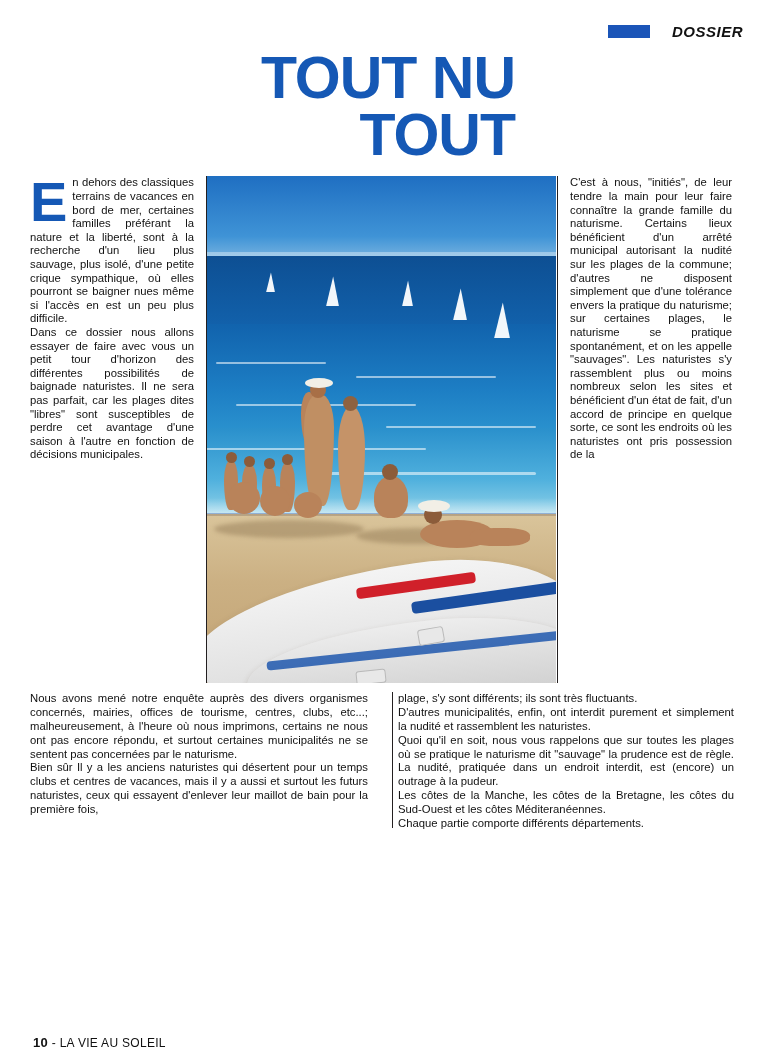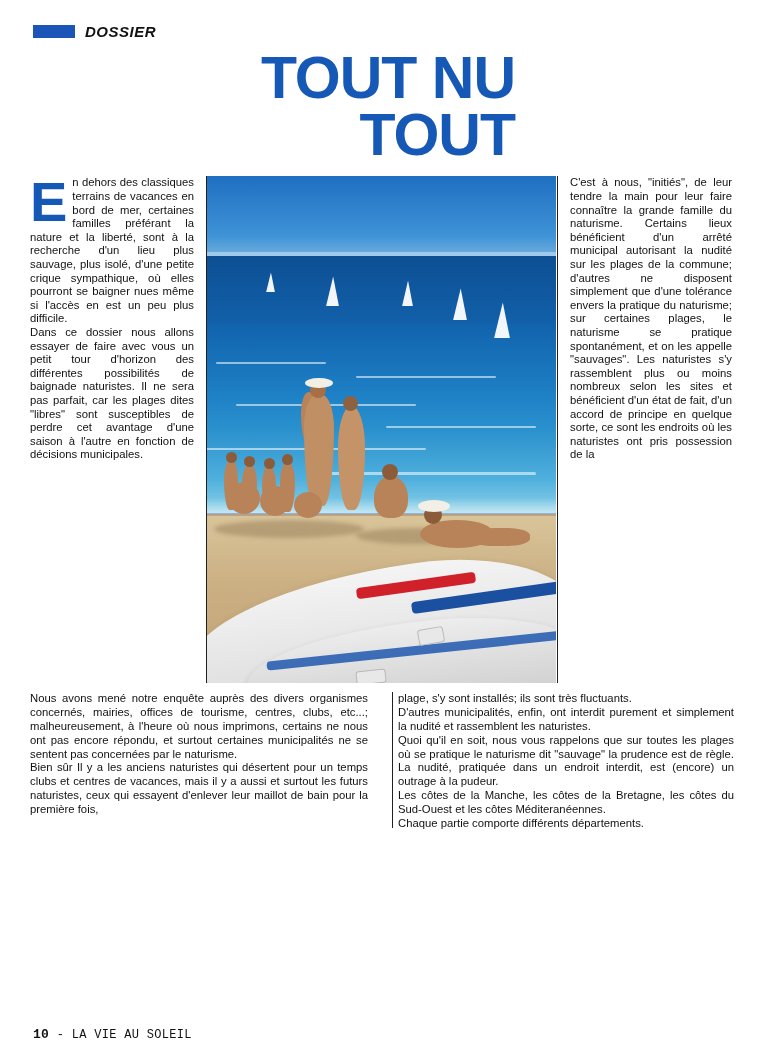--- a/index.html
+++ b/index.html
@@ -18,23 +18,24 @@
     position: absolute;
     left: 0; top: 0;
     width: 773px; height: 1058px;
     padding: 18px 30px 10px 30px;
   }
 
   
   .header {
     display: flex;
     align-items: center;
-    gap: 10px;
+    gap: 22px;
     height: 26px;
     margin-left: 3px;
+    justify-content: flex-end;
   }
   .header-bar {
     width: 42px;
     height: 13px;
     background: #1b55b8;
   }
   .header-label {
     font-size: 15px;
     font-weight: bold;
     font-style: italic;
@@ -129,25 +130,24 @@
     top: 0;
     bottom: 2px;
     width: 1px;
     background: #231f20;
   }
 
   
   .footer {
     position: absolute;
     left: 33px;
-    bottom: 16px;
+    bottom: 8px;
     font-size: 12px;
     letter-spacing: 0.3px;
     color: #111;
-    font-family: Liberation Mono, monospace;
   }
   .footer .pagenum { font-weight: bold; font-size: 13px; }
   .footer .mag { font-weight: normal; }
 
   
   .photo { position: absolute; inset: 0; background: #1f5fa8; }
   .sky {
     position: absolute; left: 0; top: 0; width: 100%; height: 86px;
     background: linear-gradient(#1f6fc2, #3f93d6 70%, #7fb8e2);
   }
@@ -344,21 +344,21 @@
       <div class="vrule" style="left:527px; height:507px;"></div>
     </div>
 
     <div class="lower">
       <div class="lower-rule"></div>
       <div class="lcol left">
         <p>Nous avons mené notre enquête auprès des divers organismes concernés, mairies, offices de tourisme, centres, clubs, etc...; malheureusement, à l'heure où nous imprimons, certains ne nous ont pas encore répondu, et surtout certaines municipalités ne se sentent pas concernées par le naturisme.</p>
         <p>Bien sûr Il y a les anciens naturistes qui désertent pour un temps clubs et centres de vacances, mais il y a aussi et surtout les futurs naturistes, ceux qui essayent d'enlever leur maillot de bain pour la première fois,</p>
       </div>
       <div class="lcol right">
-        <p>plage, s'y sont installés; ils sont très fluctuants.</p>
+        <p>plage, s'y sont différents; ils sont très fluctuants.</p>
         <p>D'autres municipalités, enfin, ont interdit purement et simplement la nudité et rassemblent les naturistes.</p>
         <p>Quoi qu'il en soit, nous vous rappelons que sur toutes les plages où se pratique le naturisme dit "sauvage" la prudence est de règle. La nudité, pratiquée dans un endroit interdit, est (encore) un outrage à la pudeur.</p>
         <p>Les côtes de la Manche, les côtes de la Bretagne, les côtes du Sud-Ouest et les côtes Méditeranéennes.</p>
         <p>Chaque partie comporte différents départements.</p>
       </div>
     </div>
   </div>
 
   <div class="footer">
     <span class="pagenum">10</span>

